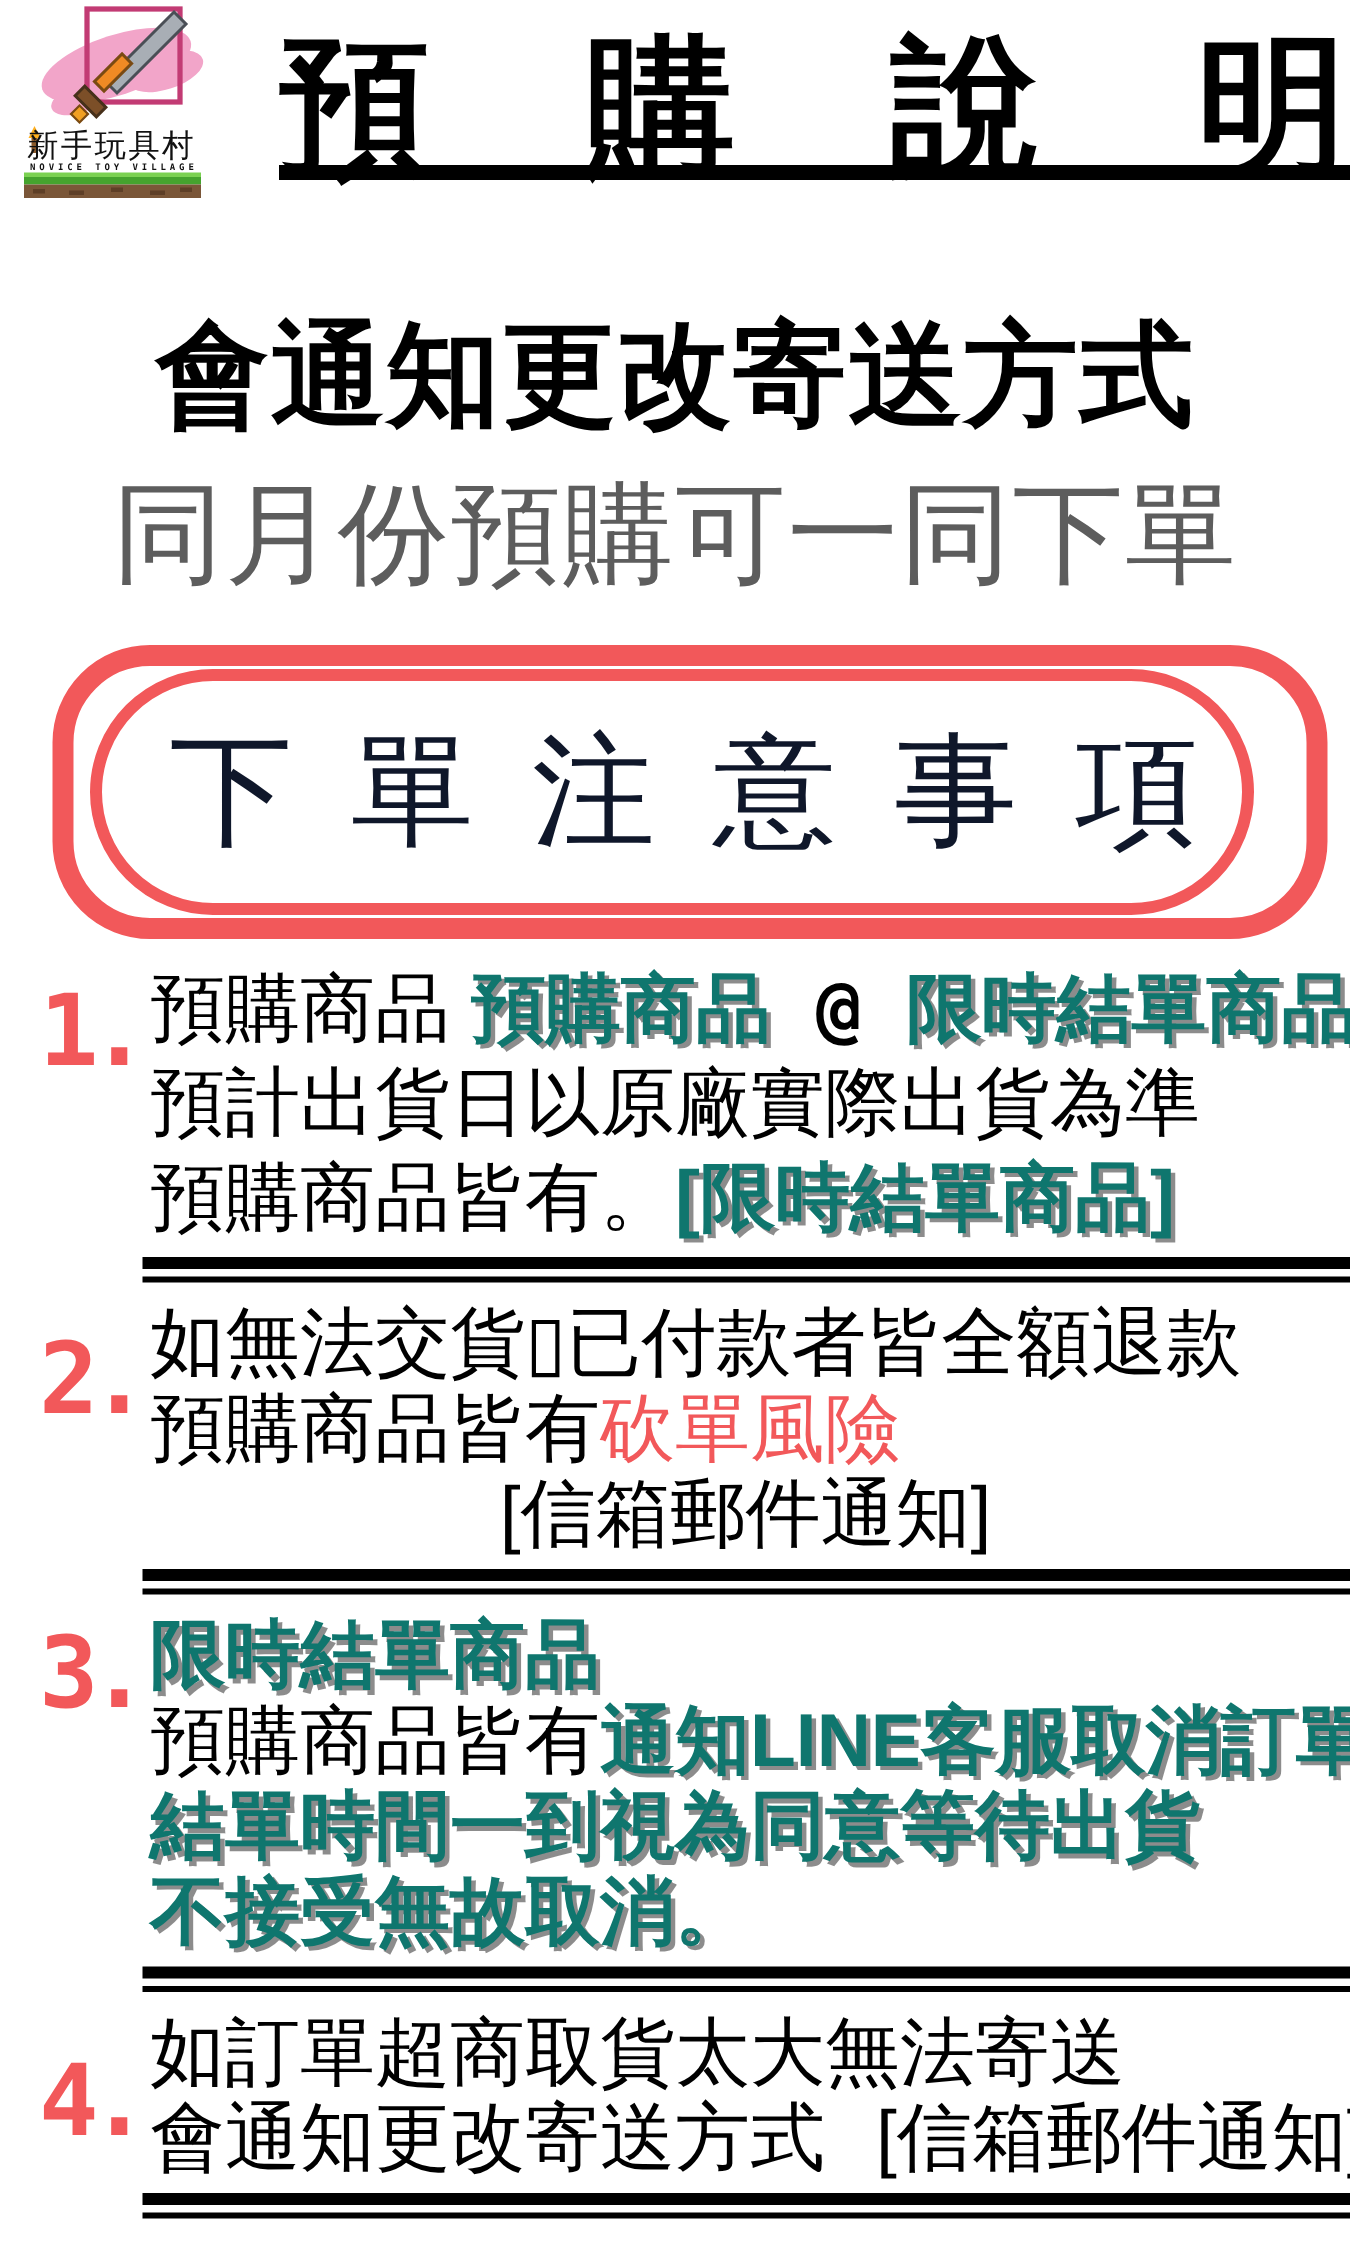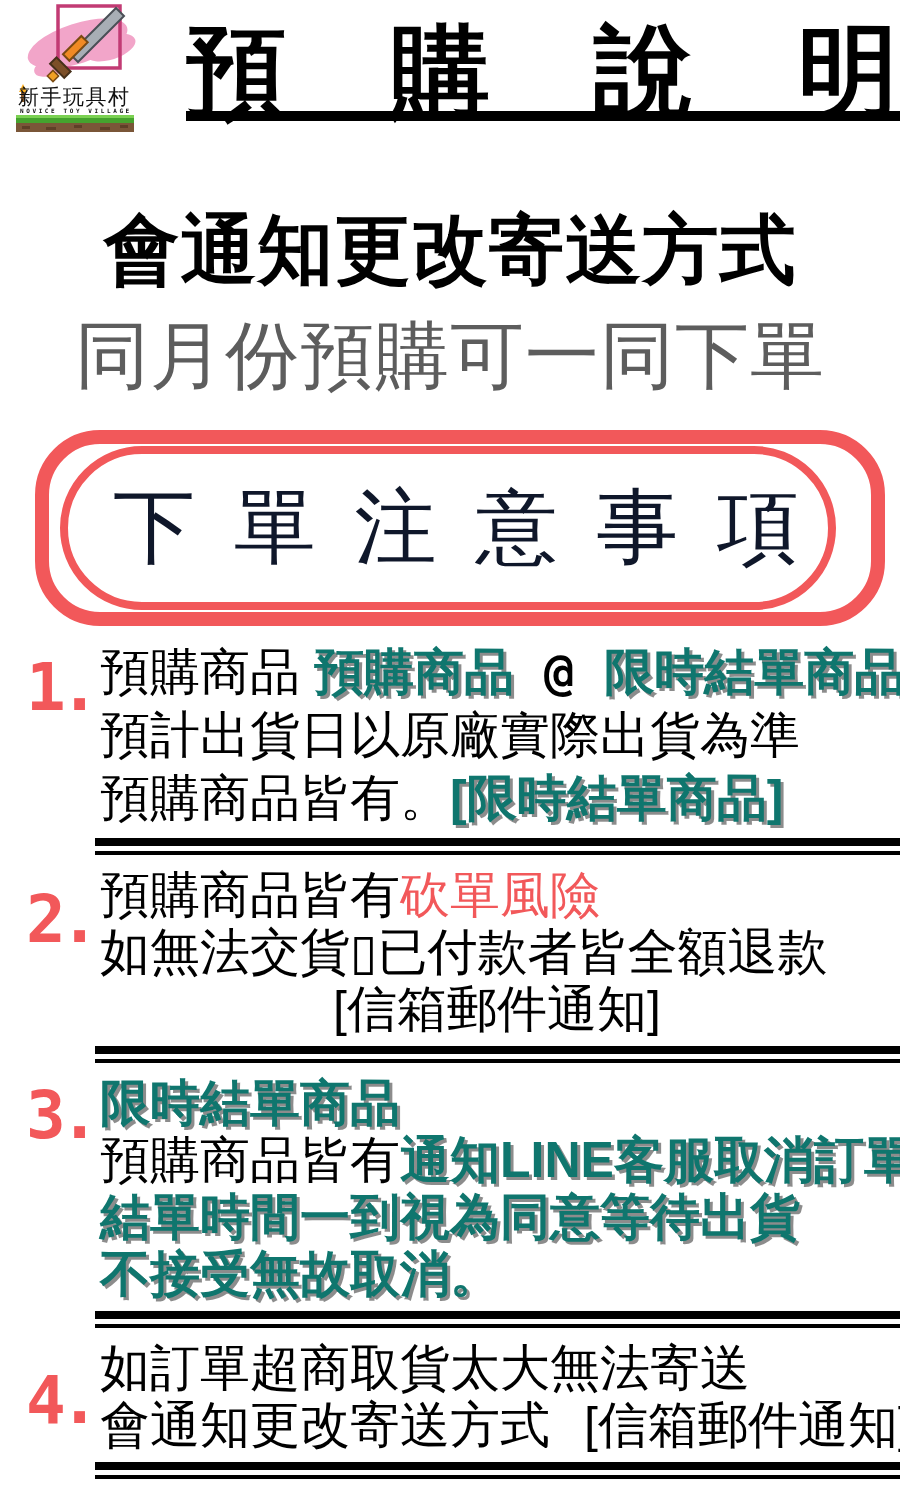--- a/index.html
+++ b/index.html
@@ -113,24 +113,24 @@
         <span>預購商品皆有。</span><span class="pxred">[限時結單商品]</span>
       </div>
     </div>
   </div>
 
   <div class="divider"></div>
 
   <div class="item tight">
     <div class="num pt2">2.</div>
     <div class="content">
+      <div class="line">如無法交貨▯已付款者皆全額退款</div>
       <div class="line">
         <span>預購商品皆有</span><span class="red">砍單風險</span>
       </div>
-      <div class="line">如無法交貨▯已付款者皆全額退款</div>
       <div class="line center">[信箱郵件通知]</div>
     </div>
   </div>
 
   <div class="divider"></div>
 
   <div class="item tight">
     <div class="num pt3">3.</div>
     <div class="content">
       <div class="line pxred">限時結單商品</div>

